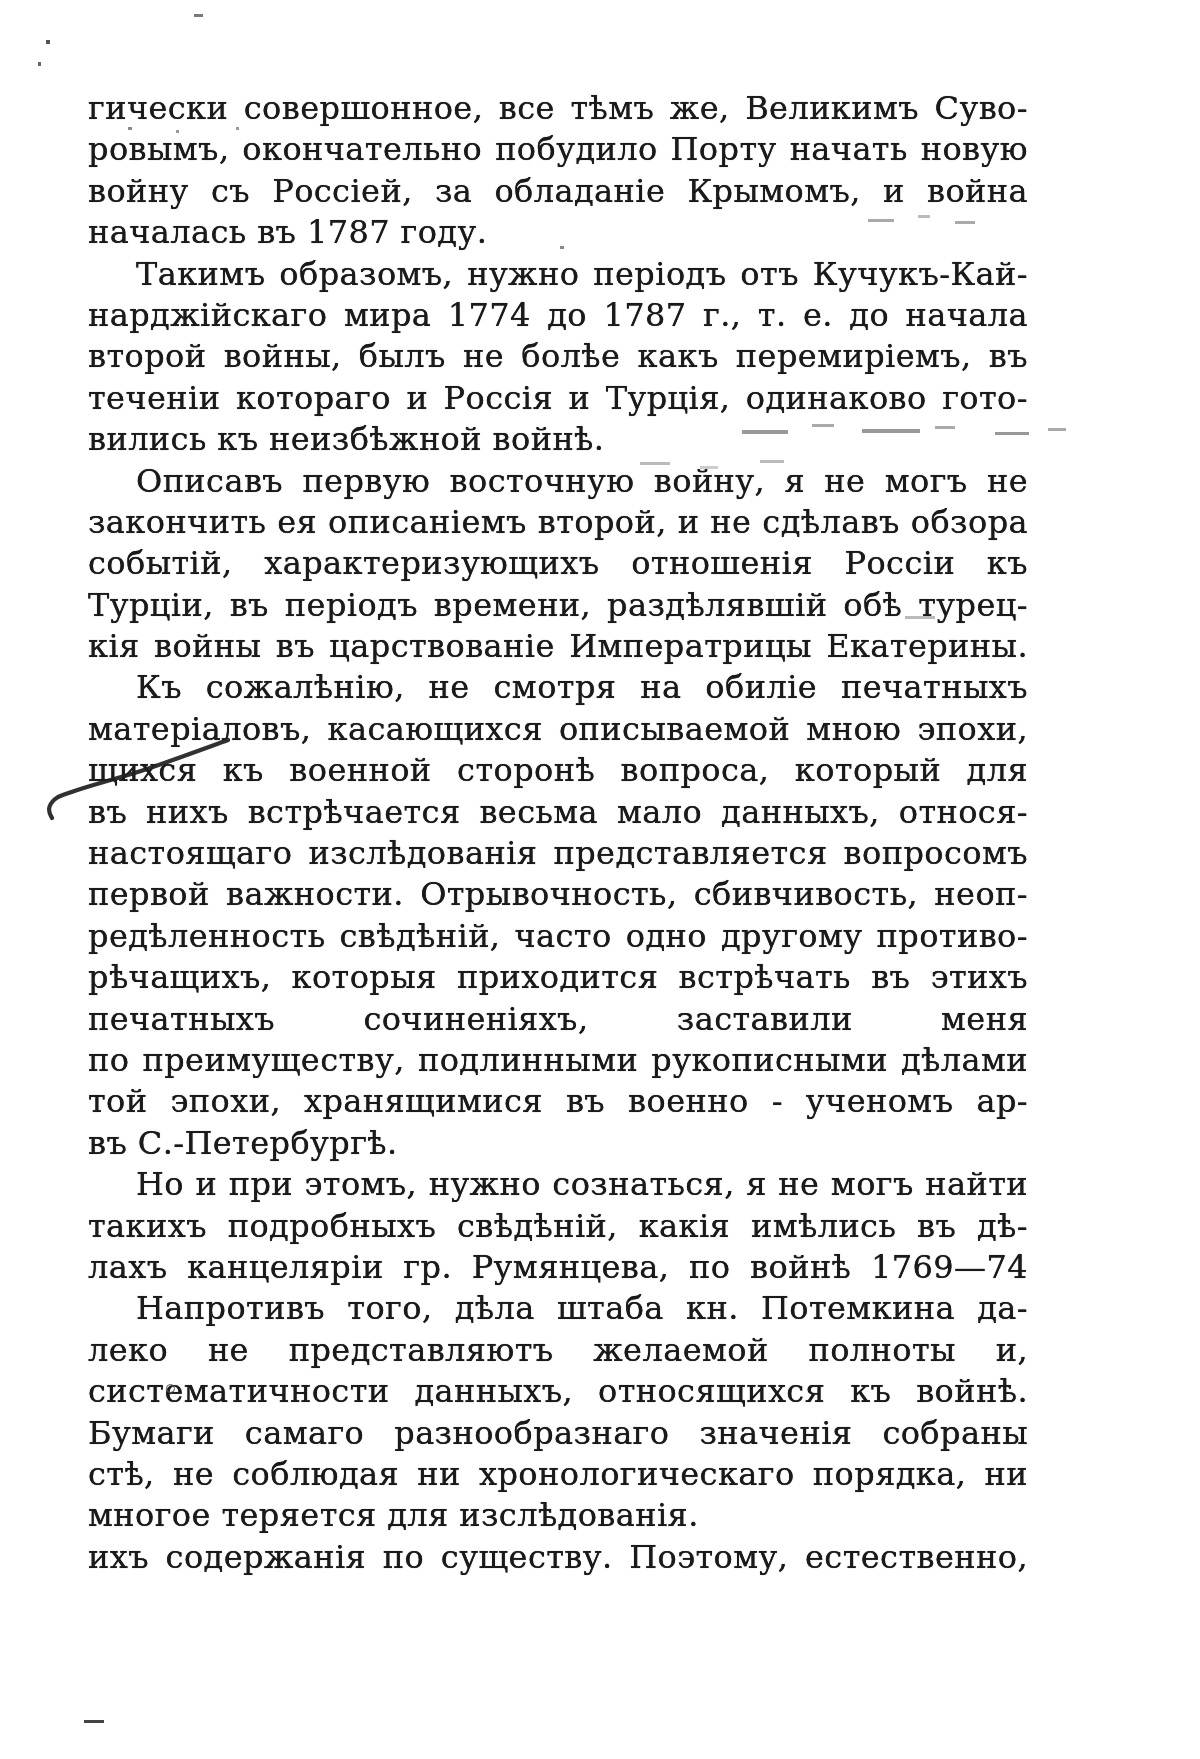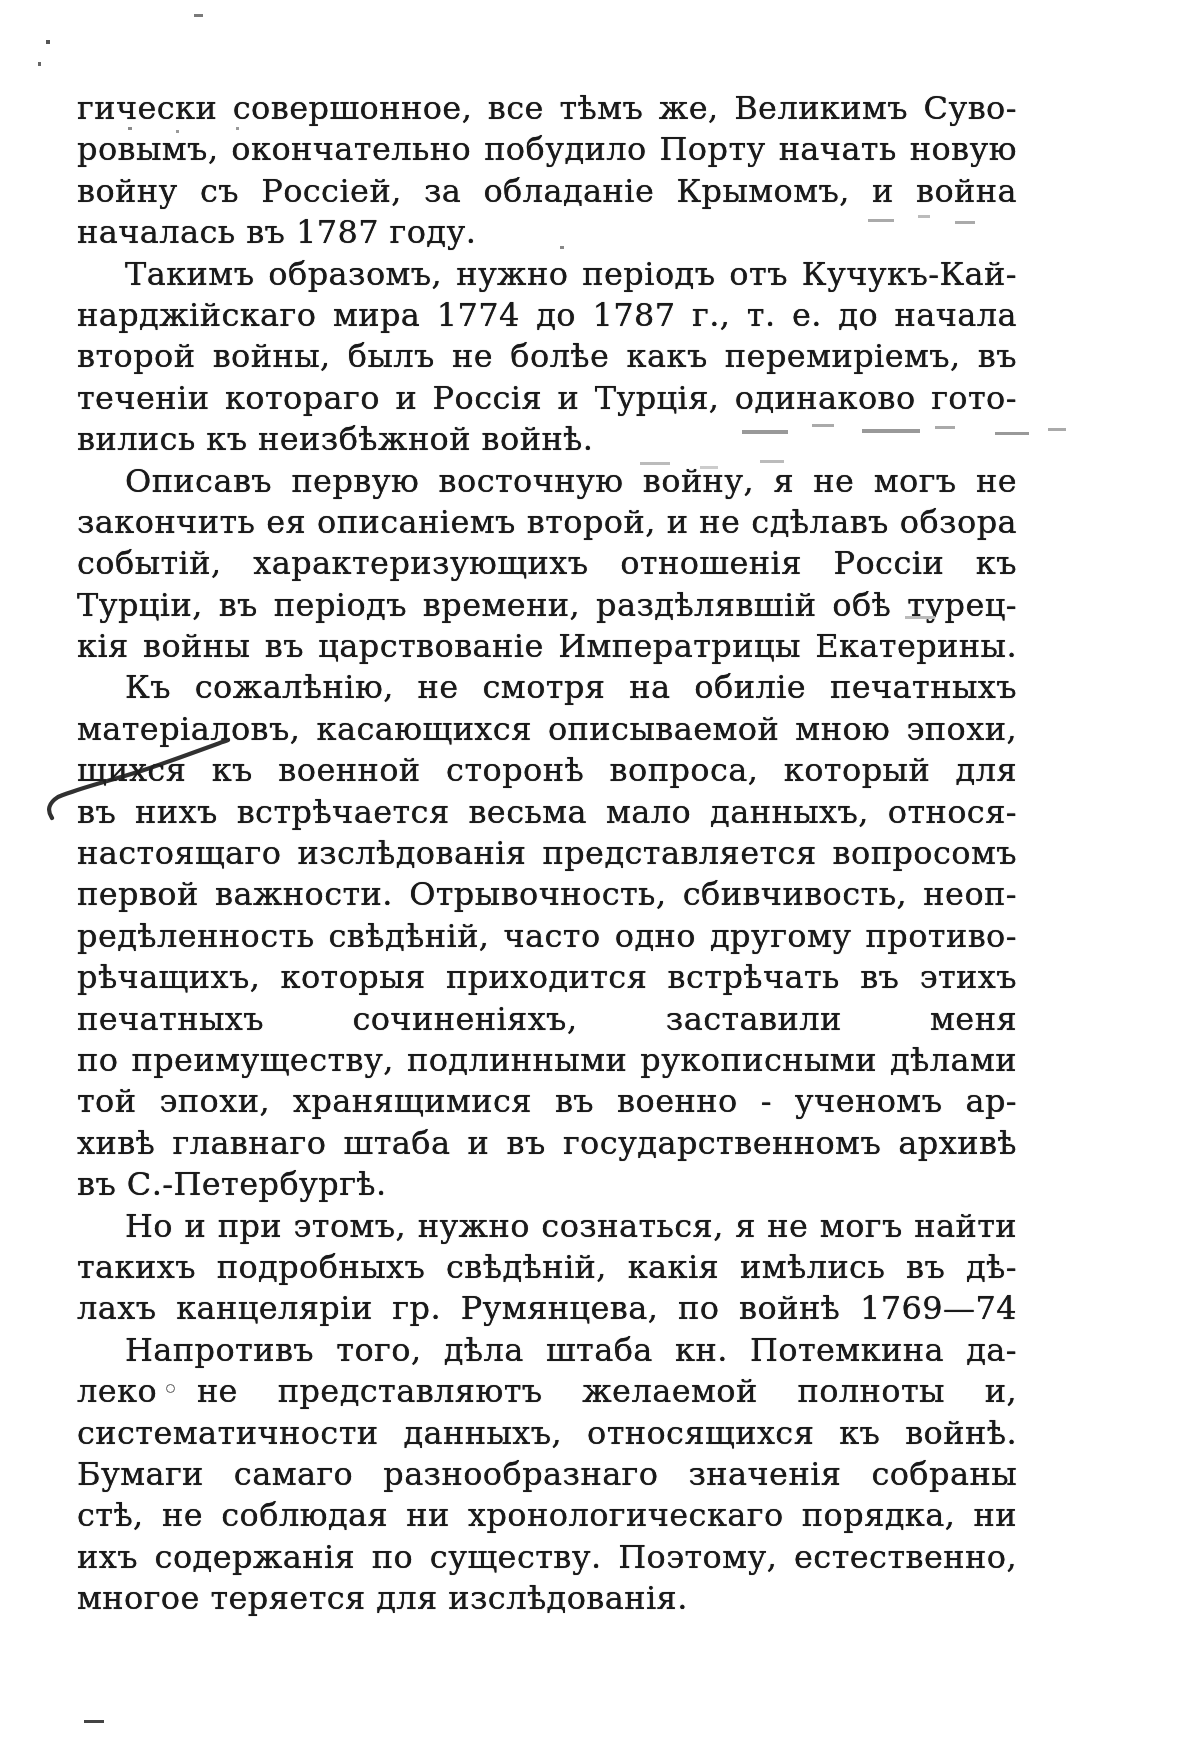--- a/index.html
+++ b/index.html
@@ -6,21 +6,21 @@
   .page{
     position:relative;
     width:1200px;height:1759px;
     margin:0 auto;
     background:#ffffff;
     overflow:hidden;
     font-family:"DejaVu Serif","Liberation Serif",serif;
   }
   .text-block{
     position:absolute;
-    left:77px;top:88px;width:940px;
+    left:88px;top:88px;width:940px;
     color:#1a1a1a;
     font-size:32px;
     line-height:41.4px;
     letter-spacing:0.4px;
     text-shadow:0 0 0.7px currentColor;
   }
   .line{
     height:41.4px;
     overflow:hidden;
     text-align:justify;
@@ -59,32 +59,31 @@
       <div class="line">матеріаловъ, касающихся описываемой мною эпохи,</div>
       <div class="line">щихся къ военной сторонѣ вопроса, который для</div>
       <div class="line">въ нихъ встрѣчается весьма мало данныхъ, относя-</div>
       <div class="line">настоящаго изслѣдованія представляется вопросомъ</div>
       <div class="line">первой важности. Отрывочность, сбивчивость, неоп-</div>
       <div class="line">редѣленность свѣдѣній, часто одно другому противо-</div>
       <div class="line">рѣчащихъ, которыя приходится встрѣчать въ этихъ</div>
       <div class="line">печатныхъ сочиненіяхъ, заставили меня пользоваться,</div>
       <div class="line">по преимуществу, подлинными рукописными дѣлами</div>
       <div class="line">той эпохи, хранящимися въ военно - ученомъ ар-</div>
-      <div class="line">хивѣ главнаго штаба и въ государственномъ архивѣ</div>
       <div class="line last">въ С.-Петербургѣ.</div>
       <div class="line indent">Но и при этомъ, нужно сознаться, я не могъ найти</div>
       <div class="line">такихъ подробныхъ свѣдѣній, какія имѣлись въ дѣ-</div>
       <div class="line">лахъ канцеляріи гр. Румянцева, по войнѣ 1769—74 г.г.</div>
       <div class="line indent">Напротивъ того, дѣла штаба кн. Потемкина да-</div>
       <div class="line">леко не представляютъ желаемой полноты и, особенно,</div>
       <div class="line">систематичности данныхъ, относящихся къ войнѣ.</div>
       <div class="line">Бумаги самаго разнообразнаго значенія собраны вмѣ-</div>
       <div class="line">стѣ, не соблюдая ни хронологическаго порядка, ни</div>
+      <div class="line last">многое теряется для изслѣдованія.</div>
       <div class="line">ихъ содержанія по существу. Поэтому, естественно,</div>
-      <div class="line last">многое теряется для изслѣдованія.</div>
     </div>
 
   <div class="speck" style="left:194px;top:14px;width:9px;height:3px;background:#7a7a7a;"></div>
   <div class="speck" style="left:46px;top:40px;width:4px;height:4px;background:#555;"></div>
   <div class="speck" style="left:38px;top:62px;width:3px;height:4px;background:#666;"></div>
   <div class="speck" style="left:128px;top:127px;width:4px;height:3px;background:#8a8a8a;"></div>
   <div class="speck" style="left:176px;top:130px;width:3px;height:3px;background:#999;"></div>
   <div class="speck" style="left:236px;top:127px;width:3px;height:3px;background:#999;"></div>
   <div class="speck" style="left:868px;top:219px;width:26px;height:3px;background:#aaa;"></div>
   <div class="speck" style="left:918px;top:215px;width:12px;height:3px;background:#bbb;"></div>

